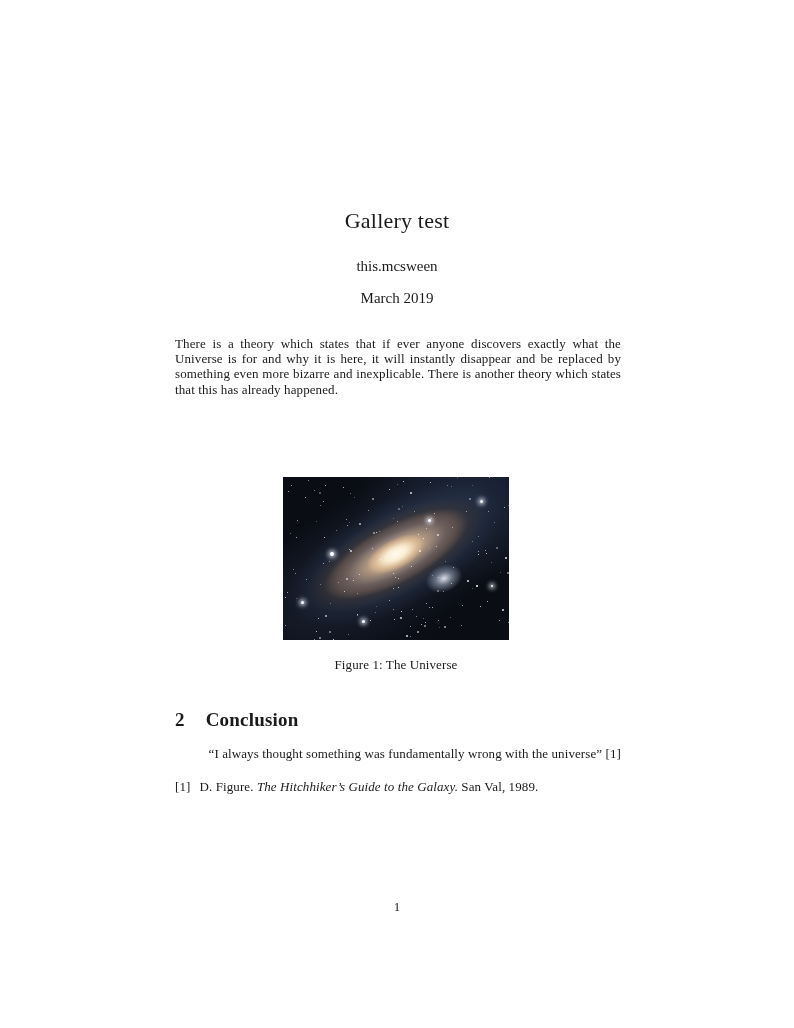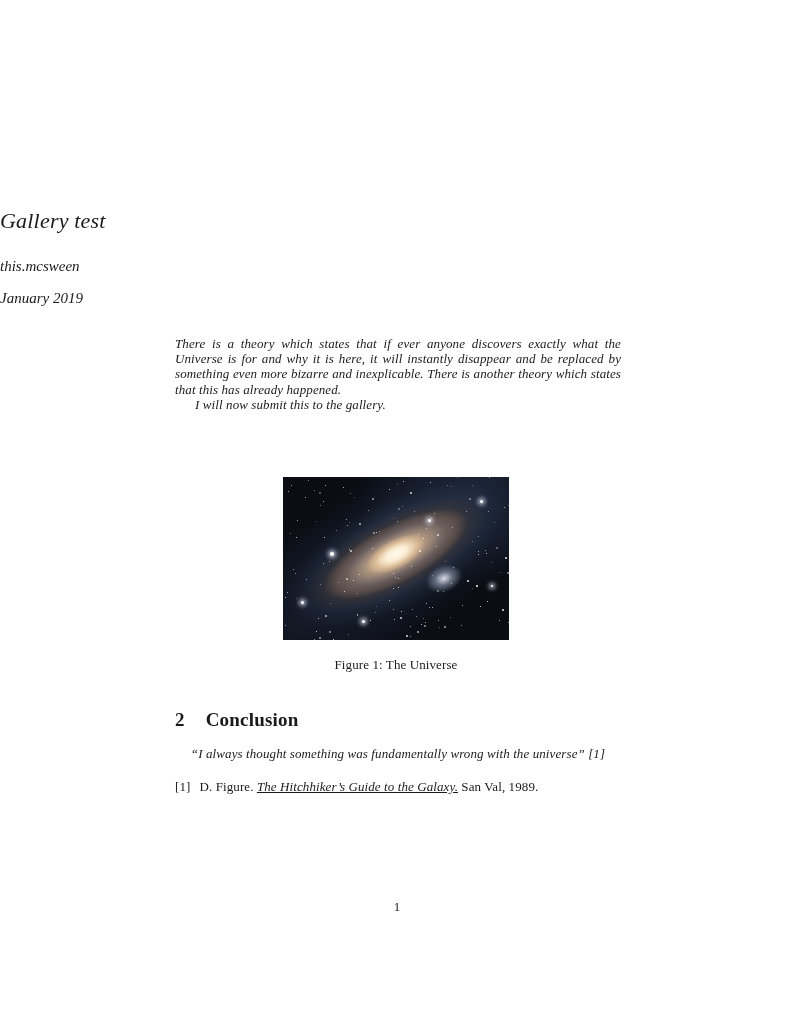--- a/index.html
+++ b/index.html
@@ -11,40 +11,39 @@
     background: #ffffff;
     font-family: "Liberation Serif", "DejaVu Serif", serif;
     color: #1a1a1a;
     overflow: hidden;
   }
   
   .titleblock {
     position: absolute;
     top: 208px; left: 0;
     width: 794px;
-    font-style: italic;
+    text-align: center;
   }
   .doc-title   { font-size: 22px; font-weight: normal; letter-spacing: 0.2px; }
   .doc-author  { font-size: 15px; margin-top: 24px; }
   .doc-date    { font-size: 15px; margin-top: 15px; }
   
   .sec { position: absolute; left: 175px; width: 446px; }
   .sec-head {
     font-size: 19px;
     font-weight: bold;
     letter-spacing: 0.2px;
     margin-bottom: 15px;
   }
   .sec-head .secnum { display: inline-block; margin-right: 21px; }
   .para {
     font-size: 13px;
     line-height: 15.2px;
     text-align: justify;
     letter-spacing: 0.1px;
-    font-style: italic;
   }
   .para.indent { text-indent: 20px; text-align: left; }
   
   .figure-block {
     position: absolute;
     top: 477px; left: 0;
     width: 770px;
     text-align: center;
     padding-left: 22px;
   }
@@ -132,44 +131,43 @@
     letter-spacing: 0.1px;
   }
   
   .ref-entry {
     display: flex;
     font-size: 13px;
     line-height: 15.2px;
     letter-spacing: 0.1px;
   }
   .ref-label { flex: 0 0 auto; margin-right: 9px; }
-  .ref-title { font-style: italic; text-decoration: underline; }
+  .ref-title { font-style: italic; }
   
   .page-number {
     position: absolute;
     top: 899px; left: 0;
     width: 794px;
     text-align: center;
     font-size: 13px;
   }
 </style>
 </head>
 <body>
 
 <div class="page">
 
   <header class="titleblock">
     <div class="doc-title">Gallery test</div>
     <div class="doc-author">this.mcsween</div>
-    <div class="doc-date">January 2019</div>
+    <div class="doc-date">March 2019</div>
   </header>
 
   <section class="sec" style="top:336px">
     <p class="para">There is a theory which states that if ever anyone discovers exactly what the Universe is for and why it is here, it will instantly disappear and be replaced by something even more bizarre and inexplicable. There is another theory which states that this has already happened.</p>
-    <p class="para indent">I will now submit this to the gallery.</p>
   </section>
 
   <div class="figure-block">
     <div class="galaxy">
       <div class="g-halo"></div>
       <div class="g-dust"></div>
       <div class="g-disk"></div>
       <div class="g-core"></div>
       <div class="g-sat"></div>
       <div class="bright-star" style="left:21%;top:46%;width:4px;height:4px"></div>
@@ -331,21 +329,21 @@
           <i style="left:59.0%;top:85.1%;width:1px;height:1px;opacity:0.62"></i>
         </div>
     </div>
     <div class="figure-caption">Figure 1: The Universe</div>
   </div>
 
   <section class="sec" style="top:709px">
     <div class="sec-head">
       <span class="secnum">2</span><span>Conclusion</span>
     </div>
-    <p class="para" style="text-align:center">“I always thought something was fundamentally wrong with the universe” [1]</p>
+    <p class="para" style="text-align:right">“I always thought something was fundamentally wrong with the universe” [1]</p>
   </section>
 
   <section class="sec" style="top:779px">
     <div class="ref-entry">
       <span class="ref-label">[1]</span>
       <span><span>D. Figure. </span><span class="ref-title">The Hitchhiker’s Guide to the Galaxy.</span><span> San Val, 1989.</span></span>
     </div>
   </section>
 
   <div class="page-number">1</div>

